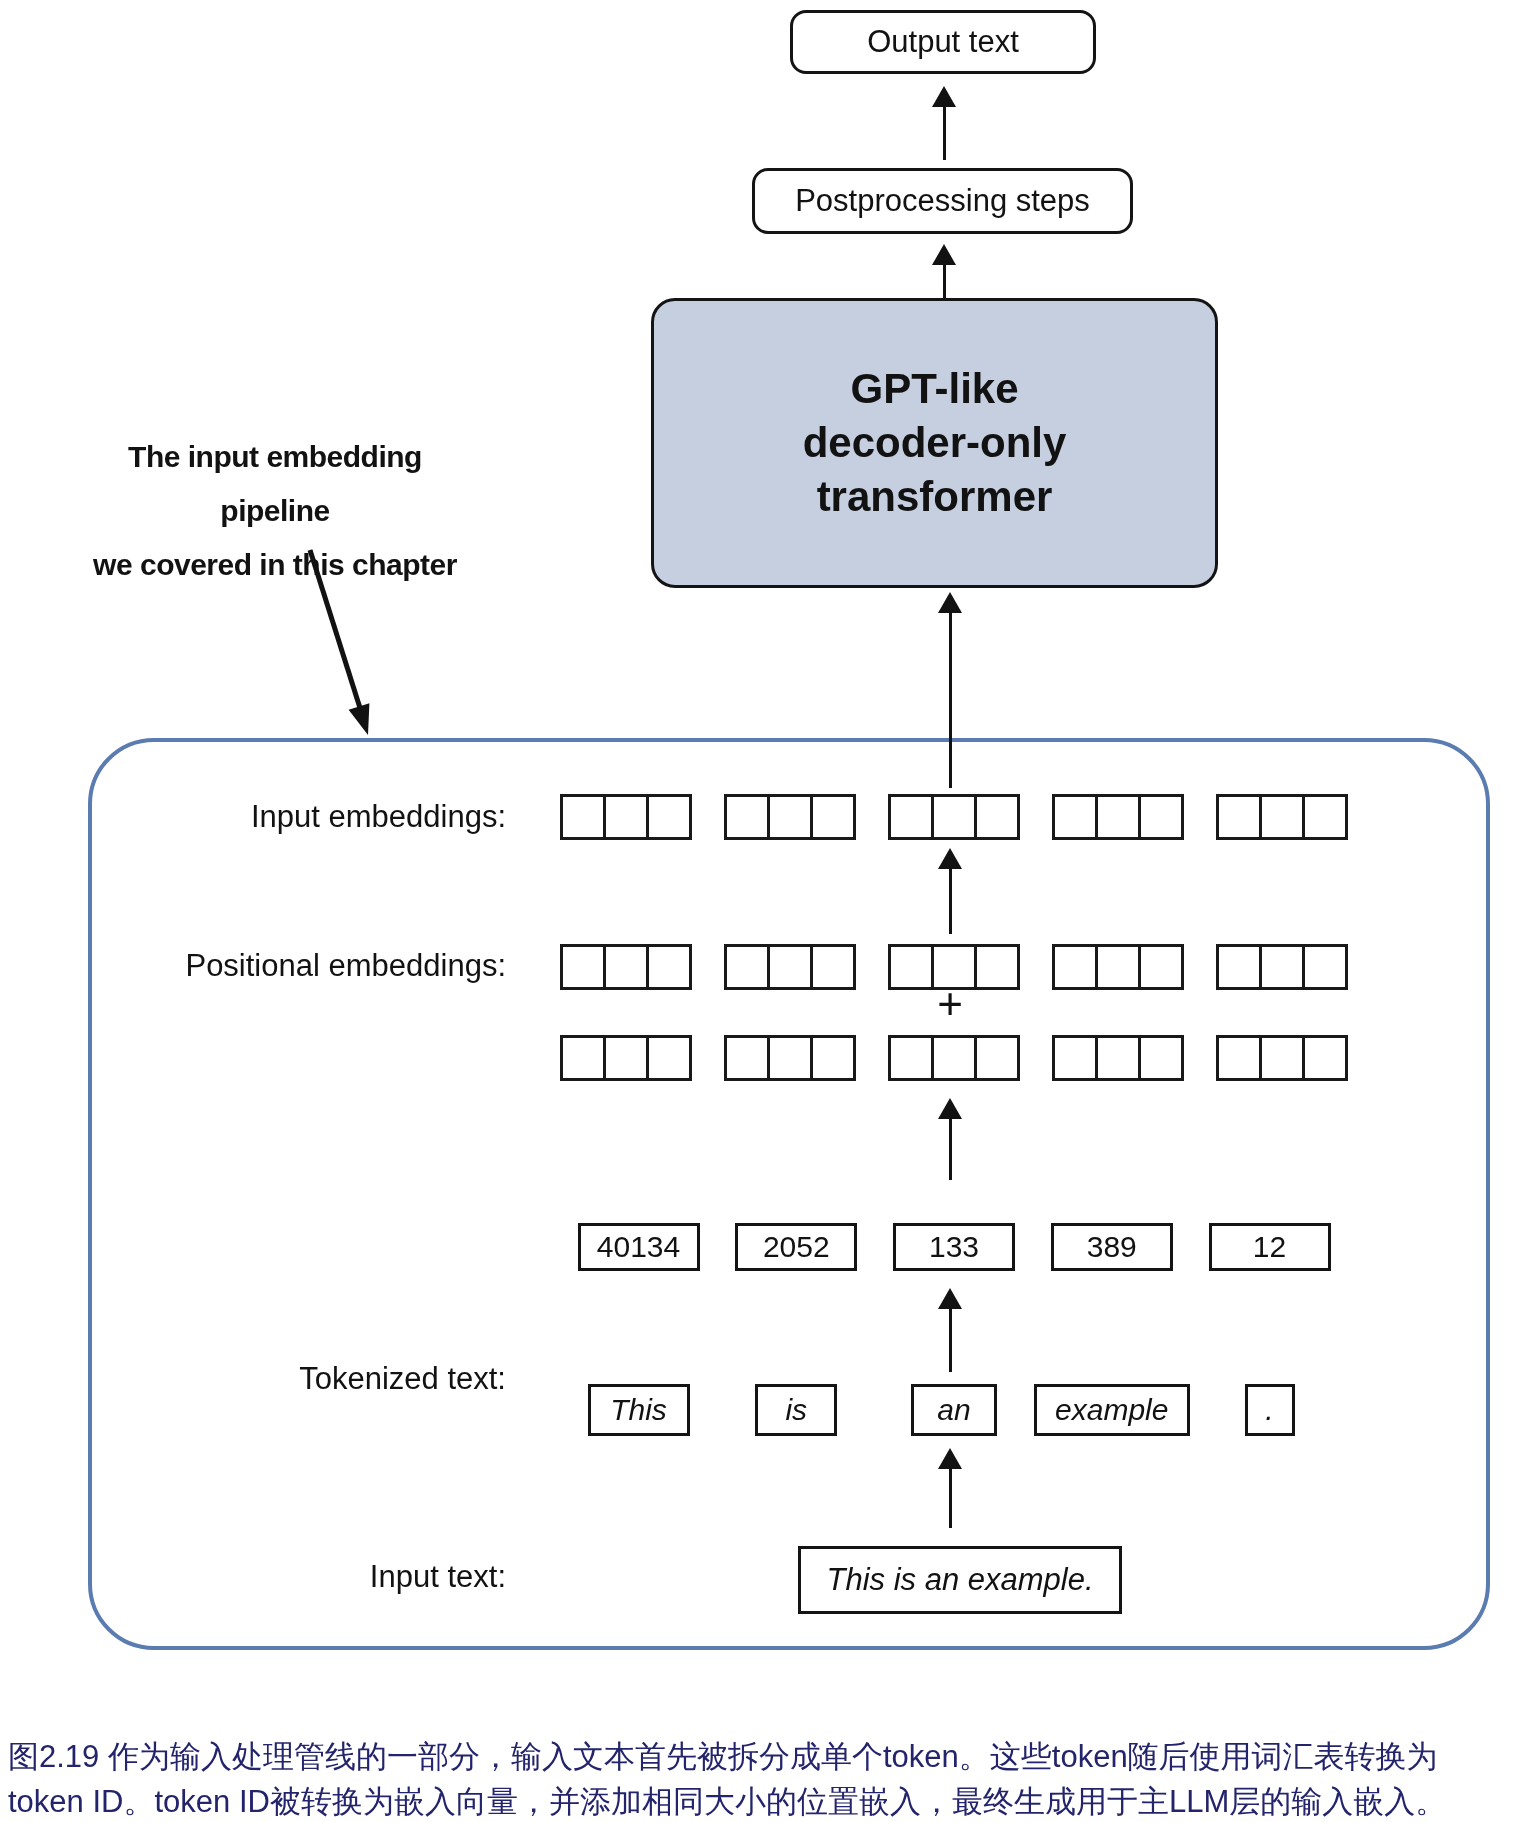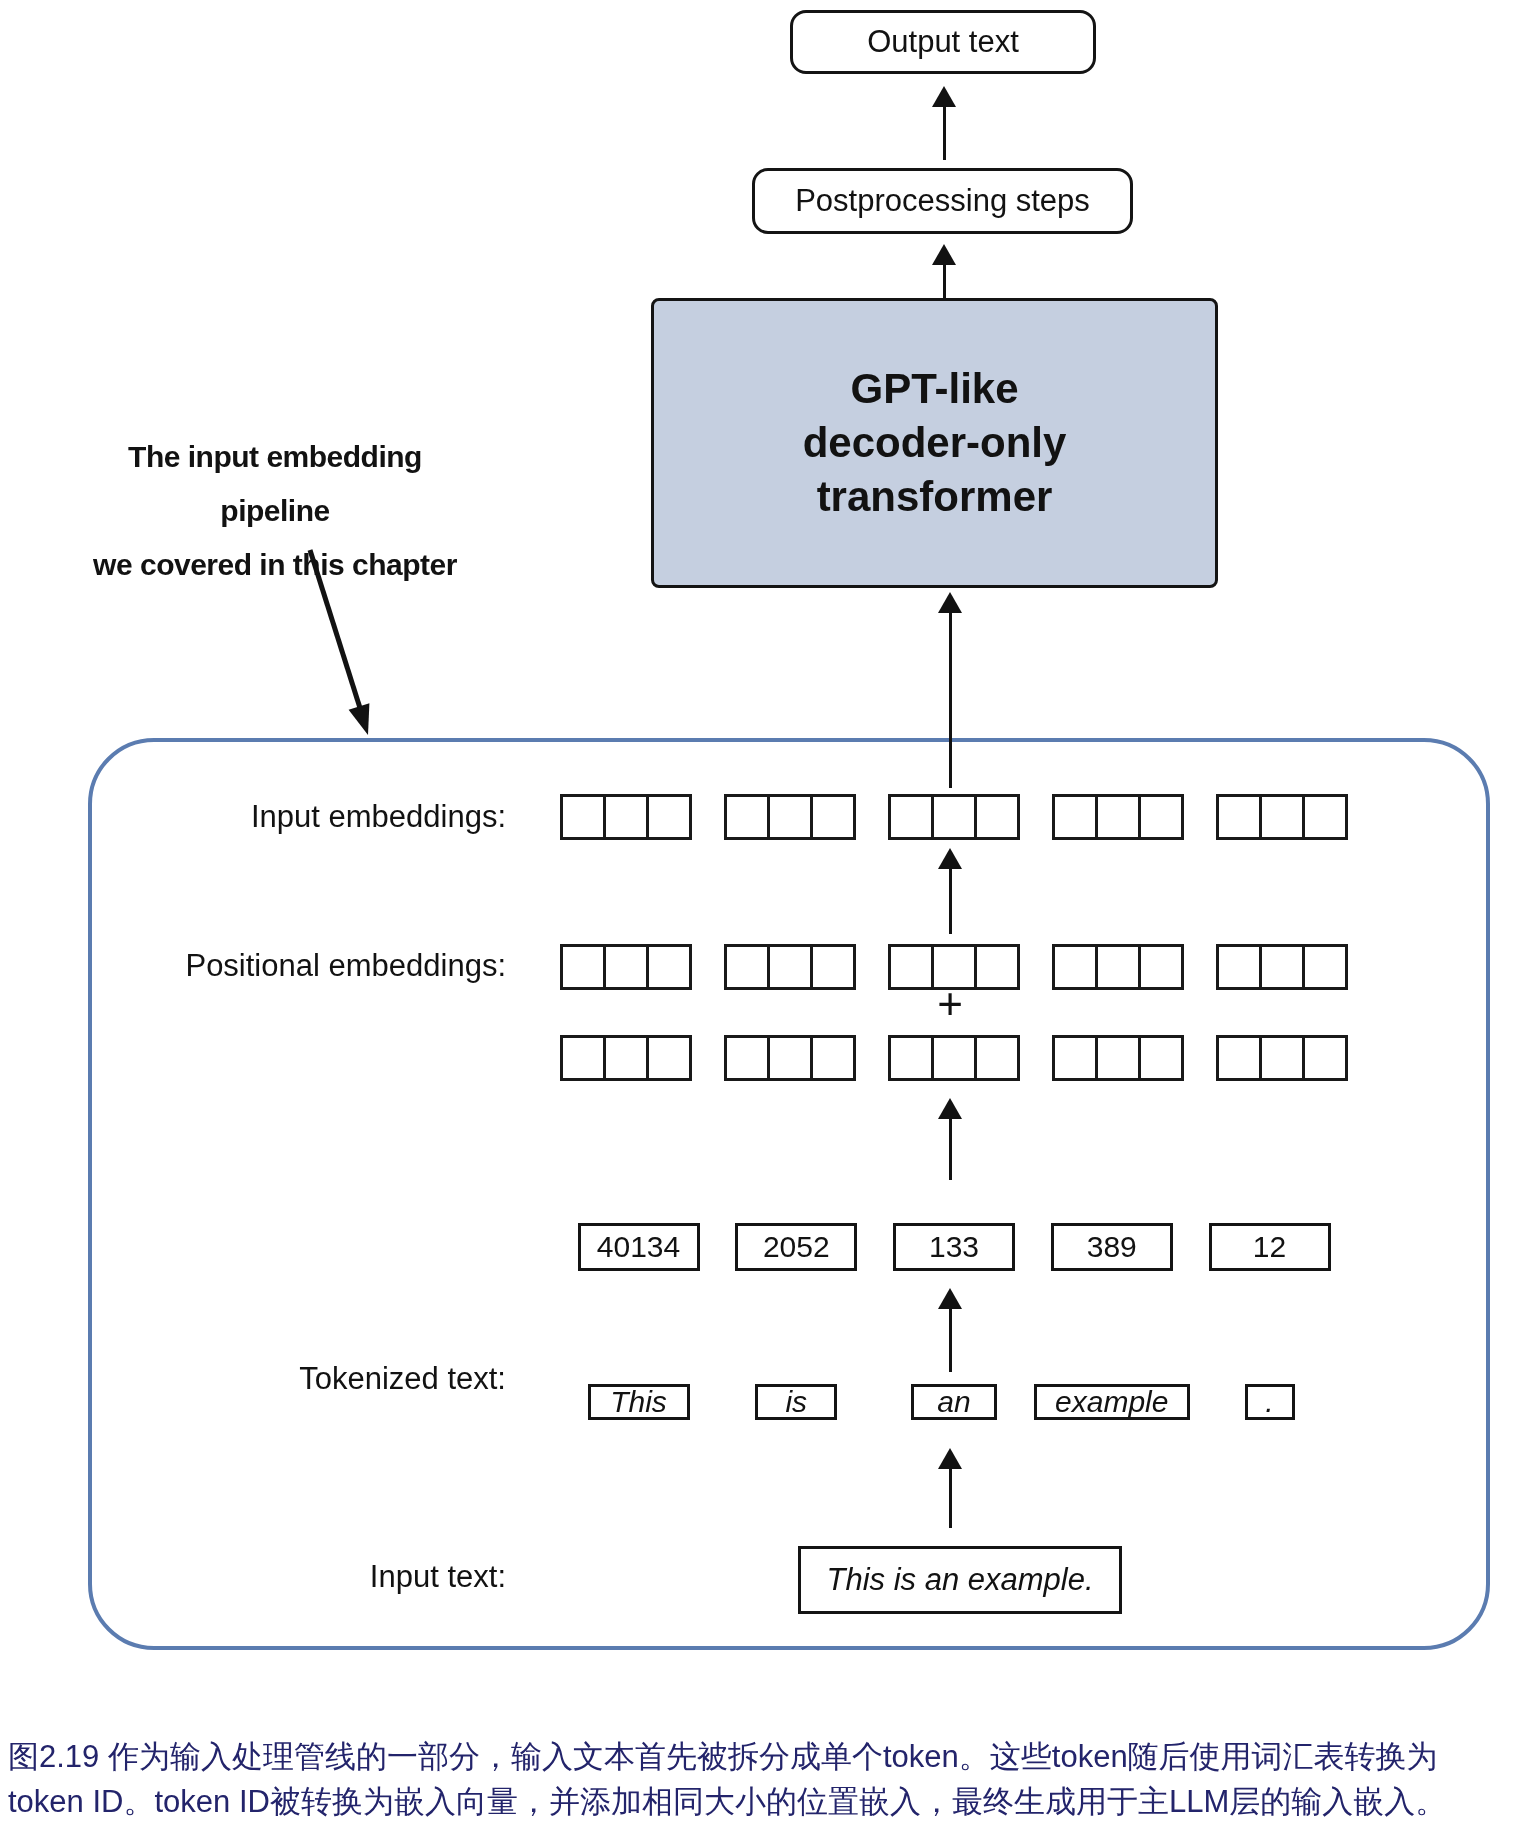--- a/index.html
+++ b/index.html
@@ -18,21 +18,21 @@
     background:#ffffff;
     display:flex;align-items:center;justify-content:center;
     font-size:31px;
     border-radius:16px;
     box-sizing:border-box;
   }
   #output-box{left:790px;top:10px;width:306px;height:64px;}
   #postprocessing-box{left:752px;top:168px;width:381px;height:66px;}
   #gpt-box{
     left:651px;top:298px;width:567px;height:290px;
-    border-radius:8px;
+    border-radius:24px;
     background:#c5cfe0;
     flex-direction:column;
     font-weight:bold;font-size:42px;line-height:54px;
   }
   
   .container{
     position:absolute;
     left:88px;top:738px;width:1402px;height:912px;
     border:4.5px solid #5b7cb0;
     border-radius:66px;
@@ -78,21 +78,21 @@
     display:flex;justify-content:space-between;align-items:center;
   }
   .tk-slot{width:157px;display:flex;justify-content:center;align-items:center;}
   .idbox{
     width:122px;height:48px;
     border:3px solid #141414;background:#fff;
     display:flex;align-items:center;justify-content:center;
     font-size:30px;box-sizing:border-box;
   }
   .wordbox{
-    height:36px;
+    height:52px;
     border:3px solid #141414;background:#fff;
     display:flex;align-items:center;justify-content:center;
     font-size:30px;font-style:italic;box-sizing:border-box;
   }
   #input-text-box{
     position:absolute;left:798px;top:1546px;width:318px;height:62px;
     border:3px solid #141414;background:#fff;
     display:flex;align-items:center;justify-content:center;
     font-size:31px;font-style:italic;
   }

